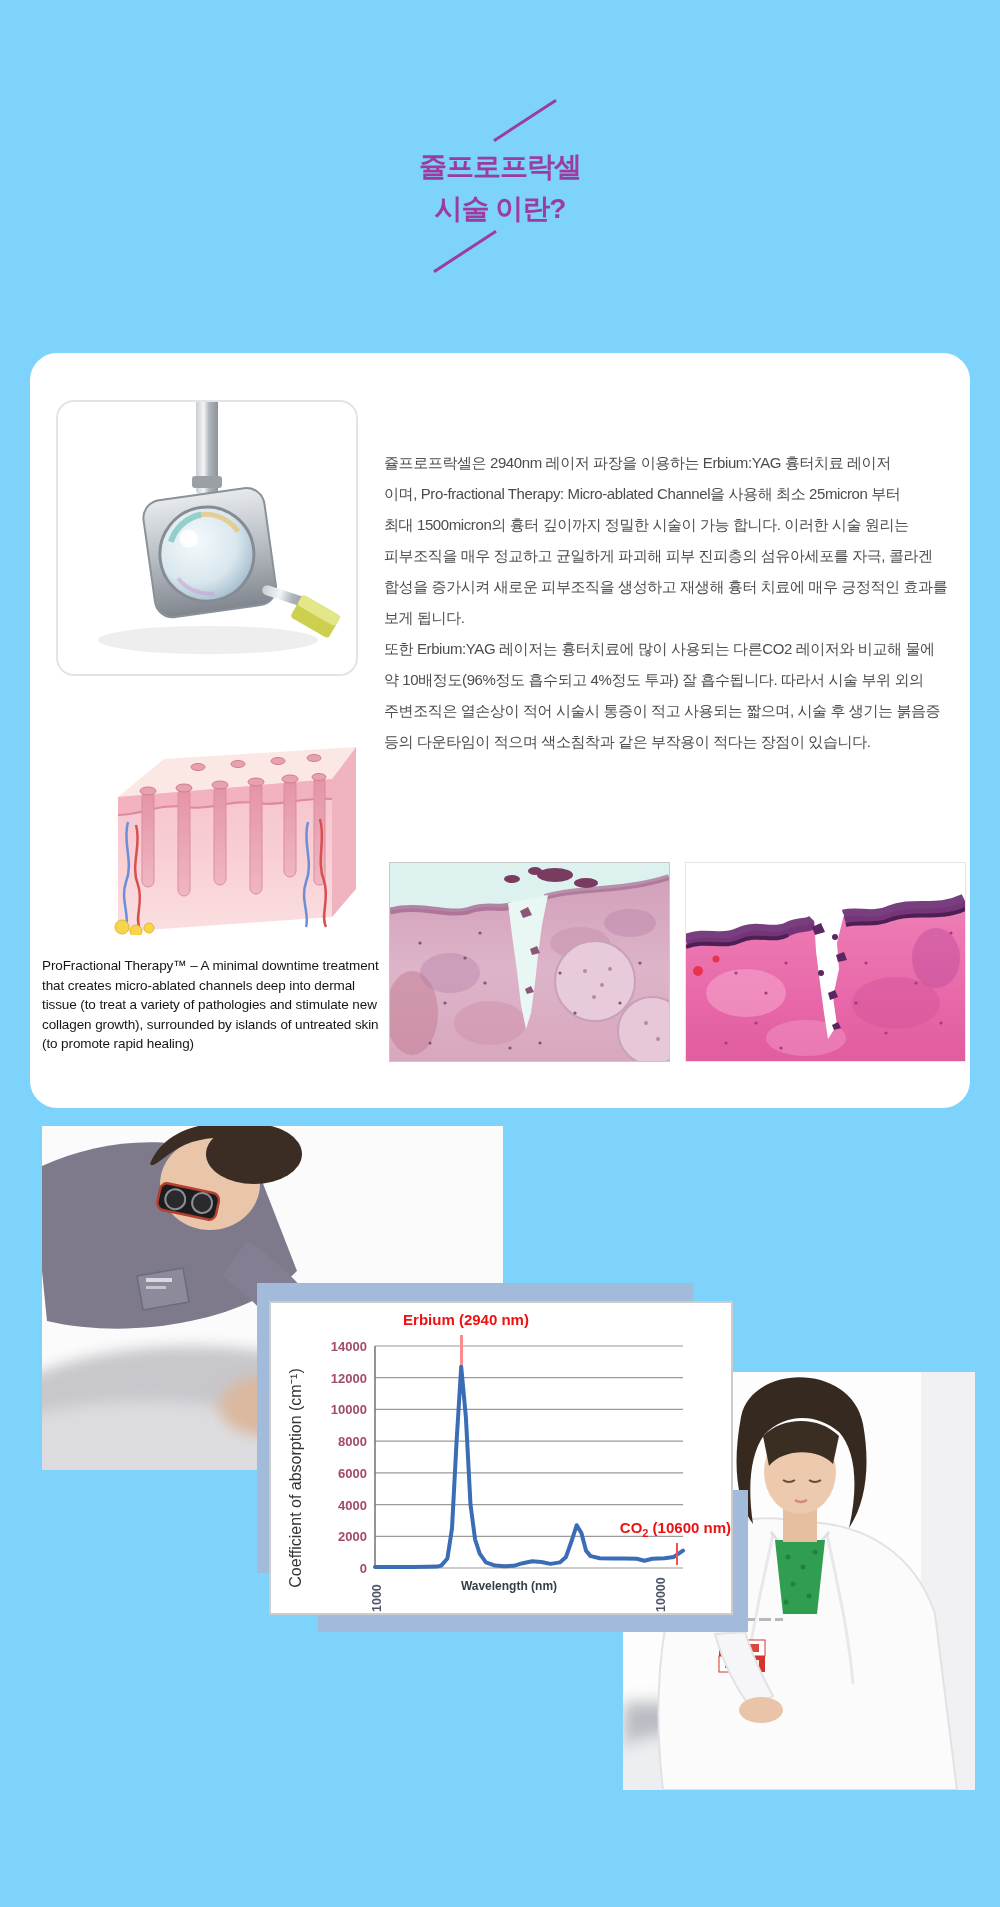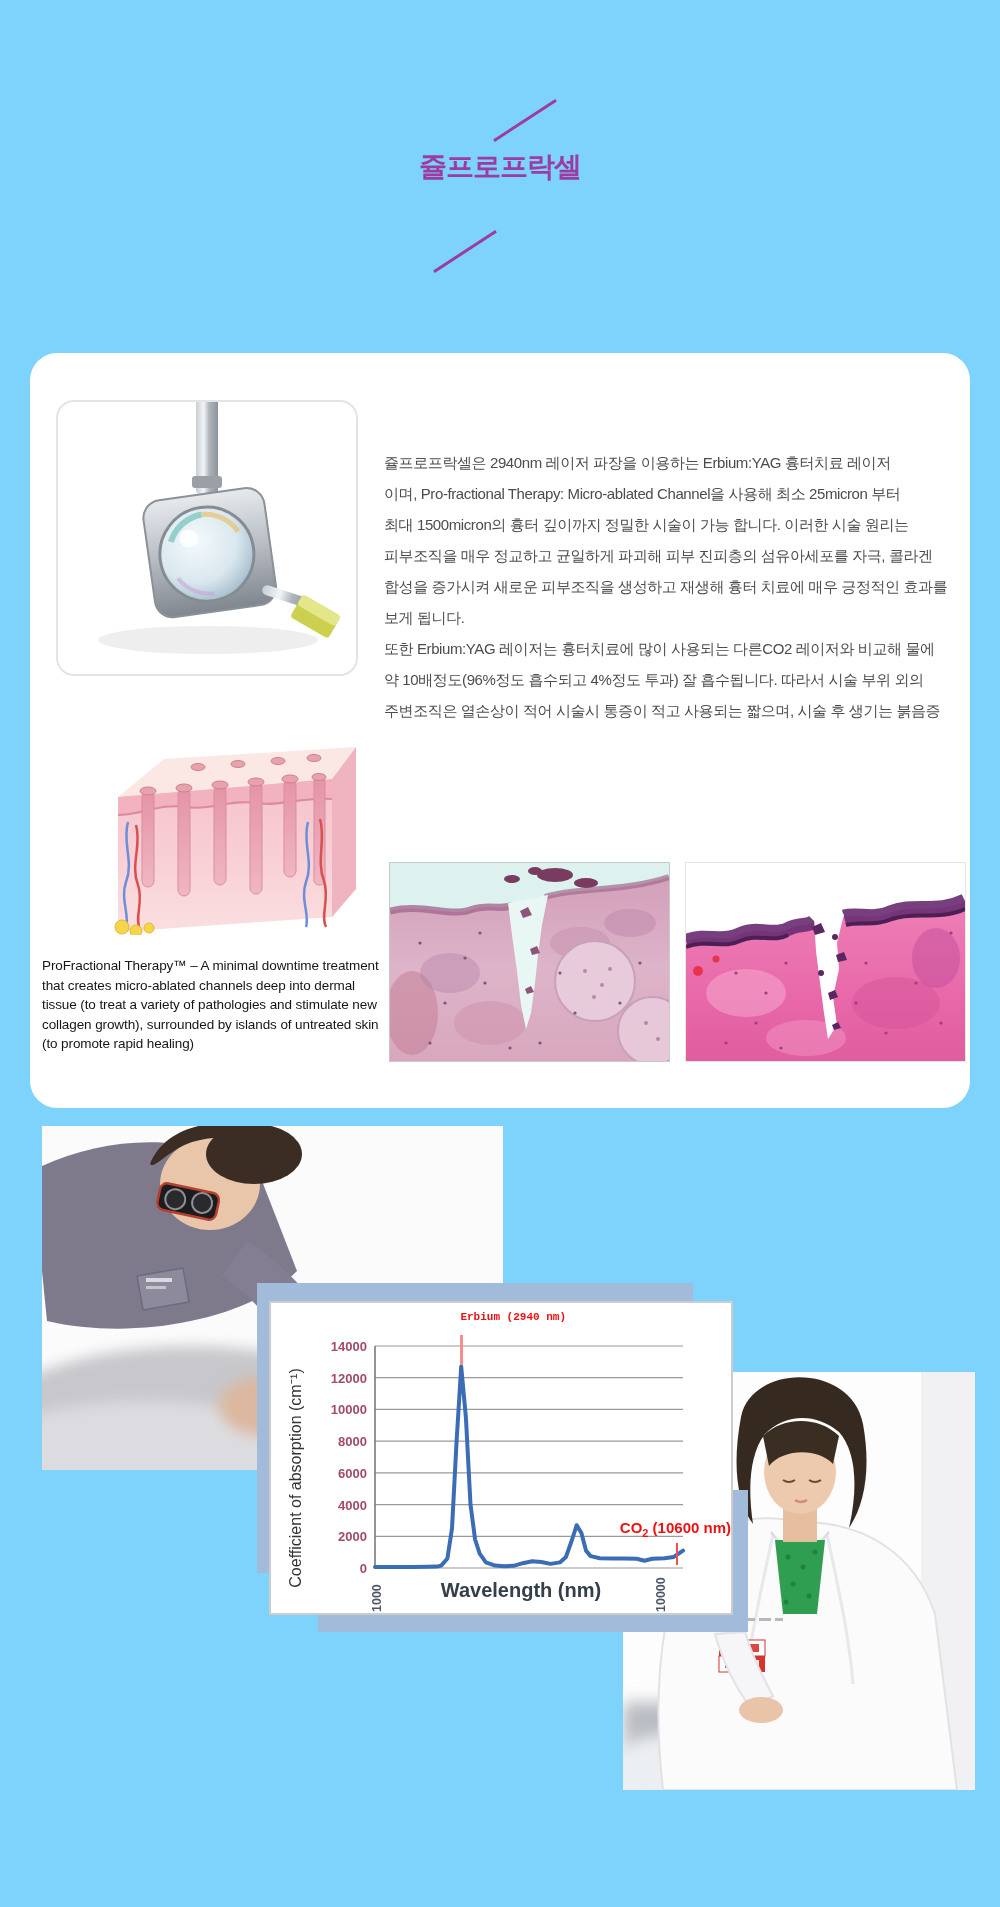--- a/index.html
+++ b/index.html
@@ -29,40 +29,41 @@
   .histo-right{left:655px;border:1px solid #e6e6e6;}
   
   .photo1{position:absolute;left:42px;top:1126px;width:461px;height:344px;z-index:1;overflow:hidden;}
   .photo2{position:absolute;left:623px;top:1372px;width:352px;height:418px;z-index:2;overflow:hidden;}
   
   .blueA{position:absolute;left:257px;top:1283px;width:436px;height:290px;background:#a2bbdb;z-index:3;}
   .blueB{position:absolute;left:318px;top:1490px;width:430px;height:142px;background:#a2bbdb;z-index:4;}
   .chart-panel{position:absolute;left:269px;top:1301px;width:464px;height:314px;background:#ffffff;
                border:2px solid #cccccc;z-index:5;overflow:hidden;}
   .chart-svg{position:absolute;left:0;top:0;}
-  .ann-erbium{position:absolute;left:95px;top:8px;width:200px;text-align:right;color:#ee1111;
-              font-size:11px;font-weight:bold;font-family:Liberation Mono, monospace;}
+  .ann-erbium{position:absolute;left:95px;top:8px;width:200px;text-align:center;color:#ee1111;
+              font-size:15px;font-weight:bold;}
   .erbium-line{position:absolute;left:189px;top:32px;width:3px;height:30px;background:#f98c8c;}
   .ann-co2{position:absolute;left:300px;top:216px;width:160px;text-align:right;color:#ee1111;
            font-size:15px;font-weight:bold;}
   .ann-co2 sub{font-size:11px;}
   .co2-line{position:absolute;left:405px;top:240px;width:2px;height:22px;background:#f05050;}
   .y-title{position:absolute;left:-116px;top:164px;width:280px;text-align:center;color:#333;
            font-size:16px;transform:rotate(-90deg);}
-  .x-title{position:absolute;left:140px;top:276px;width:220px;text-align:center;color:#33404b;
-           font-size:20px;font-weight:bold;}
+  .x-title{position:absolute;left:128px;top:276px;width:220px;text-align:center;color:#33404b;
+           font-size:12px;font-weight:bold;}
 </style>
 </head>
 <body>
 
 <div class="page">
 
   <div class="slash slash-top"></div>
   <div class="page-title">
     <div>쥴프로프락셀</div>
+    <div>시술 이란?</div>
   </div>
   <div class="slash slash-bottom"></div>
 
   <div class="card">
 
     <div class="handpiece-box">
       <svg width="298" height="272" viewBox="0 0 298 272">
         <defs>
           <linearGradient id="chrome" x1="0" y1="0" x2="1" y2="0">
             <stop offset="0" stop-color="#c9ced3"></stop>
@@ -107,20 +108,21 @@
           <div class="line">이며, Pro-fractional Therapy: Micro-ablated Channel을 사용해 최소 25micron 부터</div>
           <div class="line">최대 1500micron의 흉터 깊이까지 정밀한 시술이 가능 합니다. 이러한 시술 원리는</div>
           <div class="line">피부조직을 매우 정교하고 균일하게 파괴해 피부 진피층의 섬유아세포를 자극, 콜라겐</div>
           <div class="line">합성을 증가시켜 새로운 피부조직을 생성하고 재생해 흉터 치료에 매우 긍정적인 효과를</div>
           <div class="line">보게 됩니다.</div>
         </div>
       <div class="para2">
           <div class="line">또한 Erbium:YAG 레이저는 흉터치료에 많이 사용되는 다른CO2 레이저와 비교해 물에</div>
           <div class="line">약 10배정도(96%정도 흡수되고 4%정도 투과) 잘 흡수됩니다. 따라서 시술 부위 외의</div>
           <div class="line">주변조직은 열손상이 적어 시술시 통증이 적고 사용되는 짧으며, 시술 후 생기는 붉음증</div>
+          <div class="line">등의 다운타임이 적으며 색소침착과 같은 부작용이 적다는 장점이 있습니다.</div>
         </div>
     </div>
 
     <div class="skin-fig">
       <svg width="288" height="208" viewBox="0 0 288 208">
         <defs>
           <linearGradient id="front" x1="0" y1="0" x2="0" y2="1">
             <stop offset="0" stop-color="#f6c3cd"></stop>
               <stop offset="0.45" stop-color="#f8cdd4"></stop>
             <stop offset="1" stop-color="#fadfe0"></stop>

